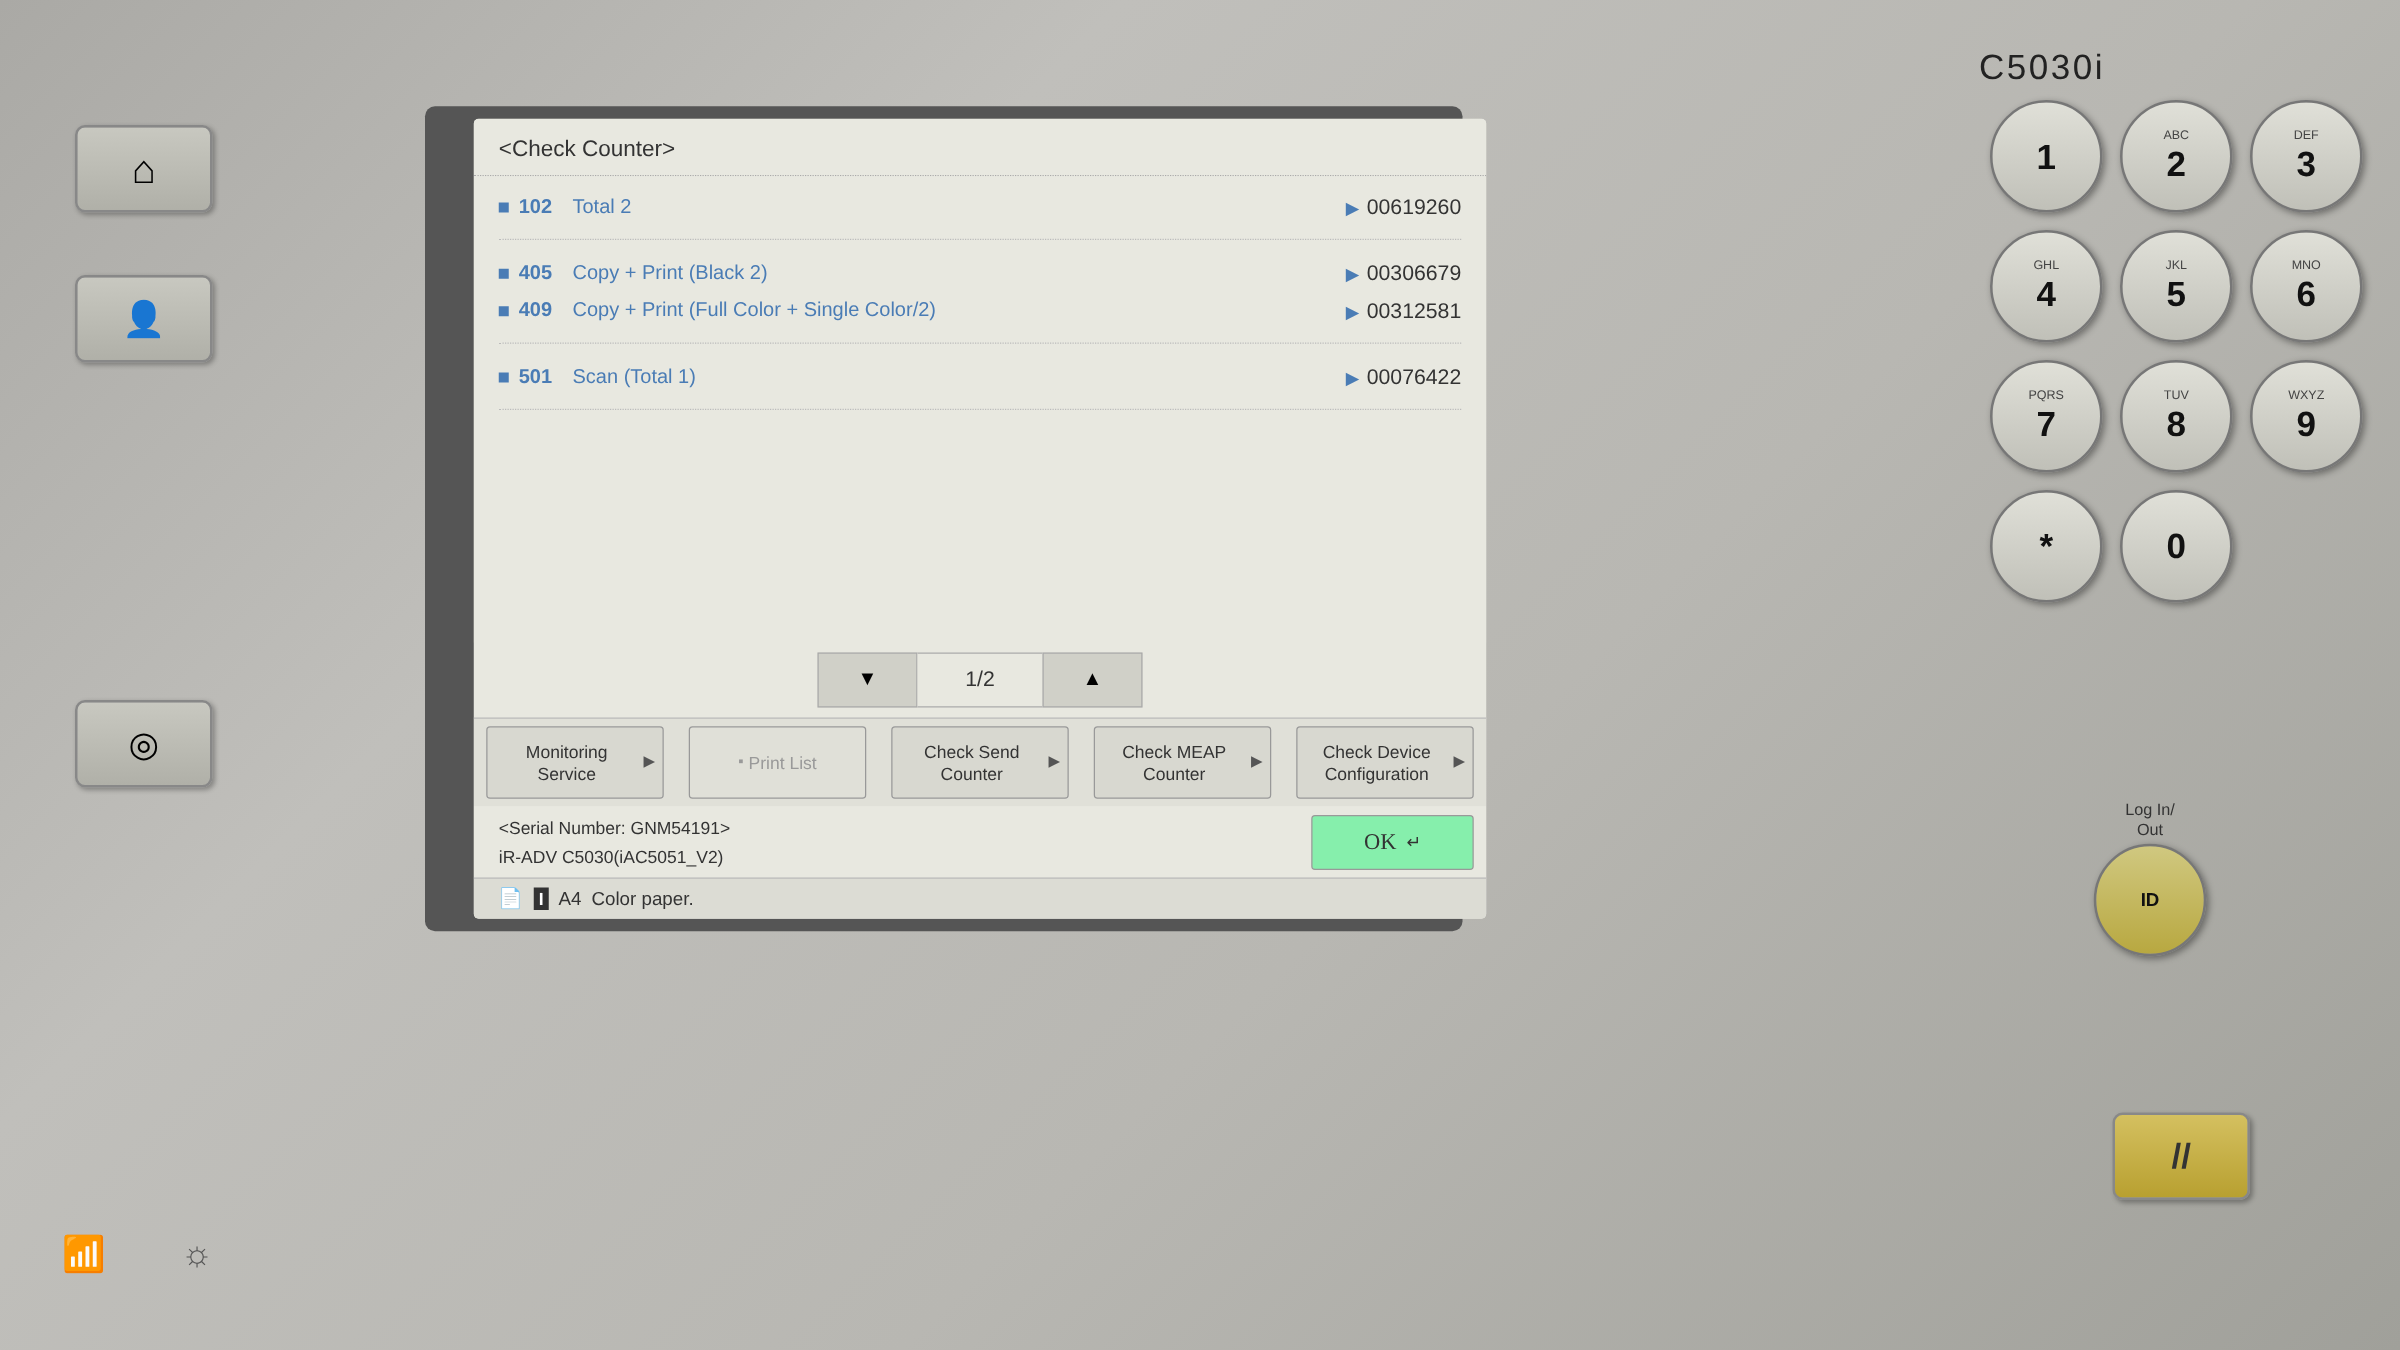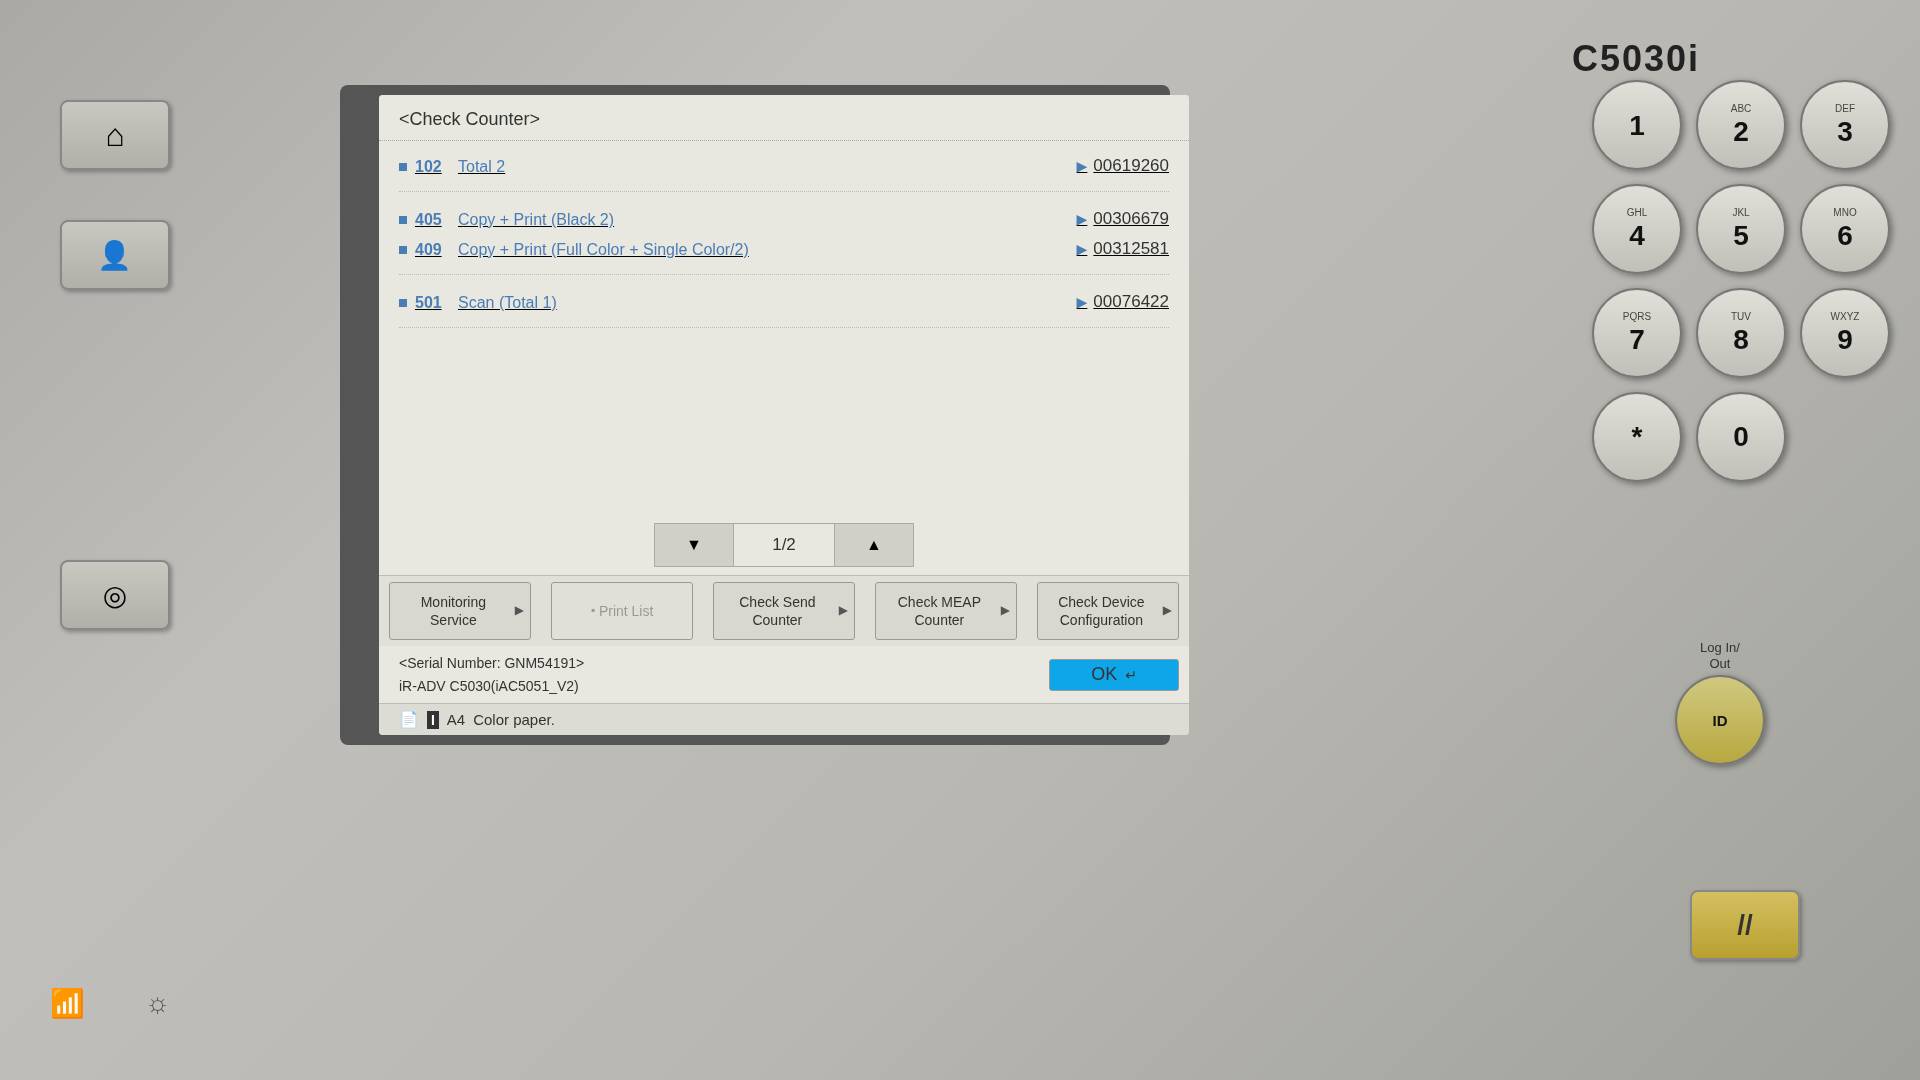--- a/index.html
+++ b/index.html
@@ -16,23 +16,23 @@
     .printer-body {
       position: absolute;
       top: 0; left: 0; right: 0; bottom: 0;
       background: linear-gradient(135deg, #aaa9a5 0%, #c0bfbb 30%, #b8b7b2 60%, #a0a09a 100%);
     }
 
     
     .model-label {
       position: absolute;
       top: 38px;
-      right: 220px;
-      font-size: 36px;
-      font-weight: bold;
+      right: 236px;
+      font-size: 28px;
+      font-weight: normal;
       color: #222;
       letter-spacing: 2px;
     }
 
     
     .screen-bezel {
       position: absolute;
       top: 85px;
       left: 340px;
       width: 830px;
@@ -72,24 +72,23 @@
     }
 
     .counter-group {
       margin-bottom: 12px;
       padding-bottom: 10px;
       border-bottom: 1px dotted #bbb;
     }
 
     .counter-row {
       display: flex;
-      align-items: flex-end;
+      align-items: center;
       justify-content: space-between;
       padding: 5px 0;
-      text-decoration: underline;
     }
 
     .counter-left {
       display: flex;
       align-items: center;
       gap: 8px;
     }
 
     .counter-bullet {
       width: 8px;
@@ -190,32 +189,33 @@
       cursor: default;
     }
 
     .btn-arrow {
       color: #555;
       font-size: 12px;
     }
 
     .ok-btn {
       width: 130px;
-      height: 32px;
-      background: #0ea5e9;
+      height: 44px;
+      background: #86efac;
       border: 1px solid #999;
       border-radius: 3px;
       font-size: 18px;
       color: #333;
       text-align: center;
       cursor: pointer;
       display: flex;
       align-items: center;
       justify-content: center;
       gap: 8px;
+      font-family: Liberation Serif, serif;
     }
 
     
     .status-bar {
       padding: 6px 20px;
       font-size: 15px;
       color: #333;
       background: #dcdcd4;
       border-top: 1px solid #bbb;
       display: flex;

